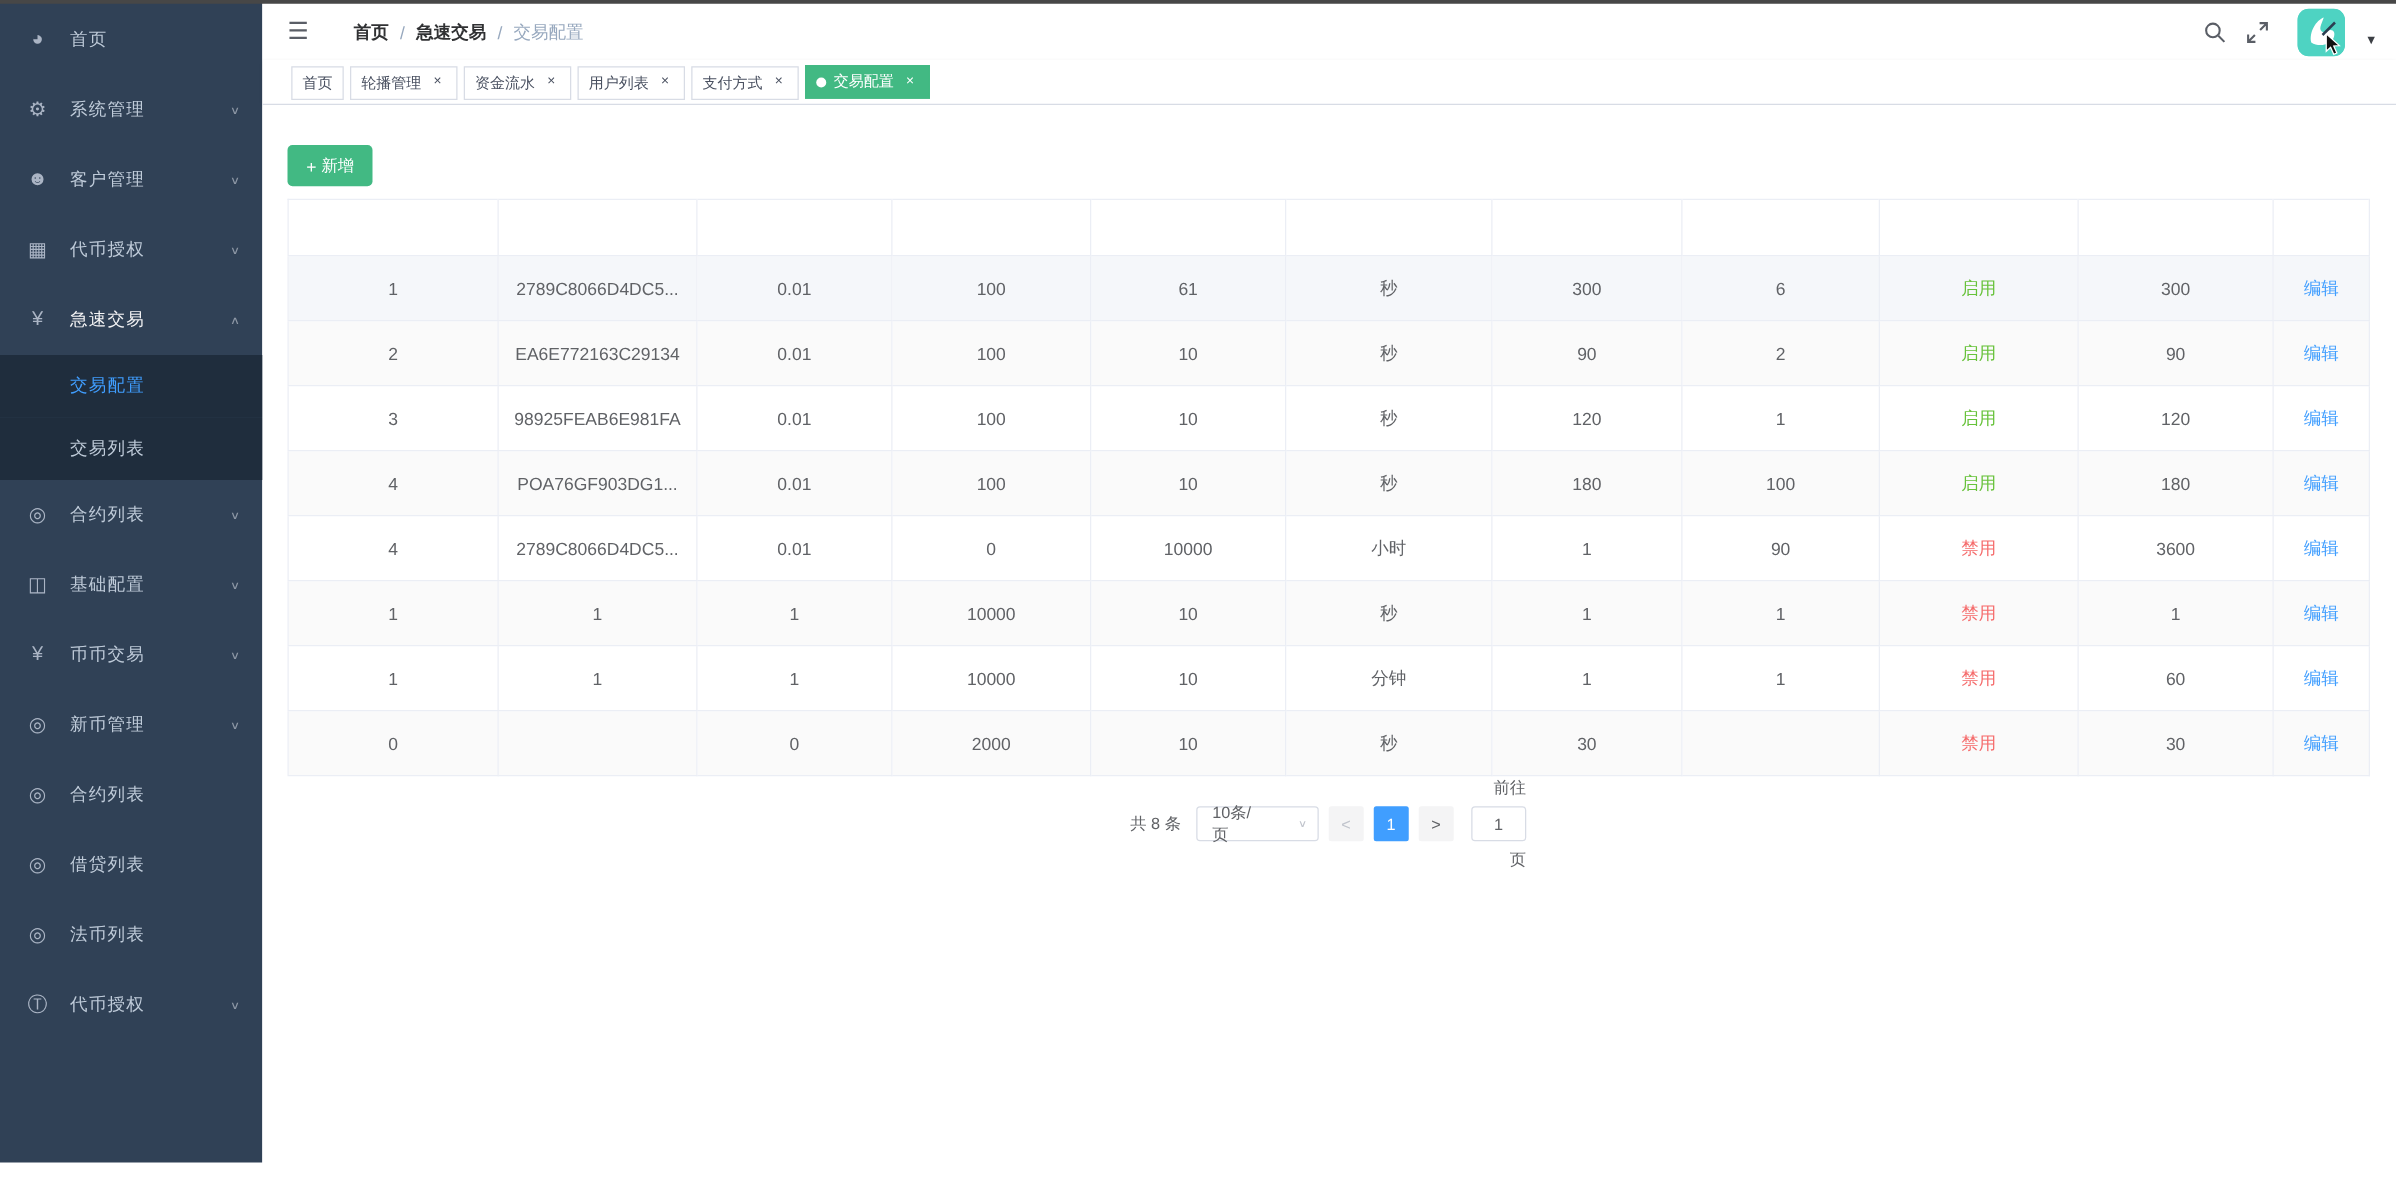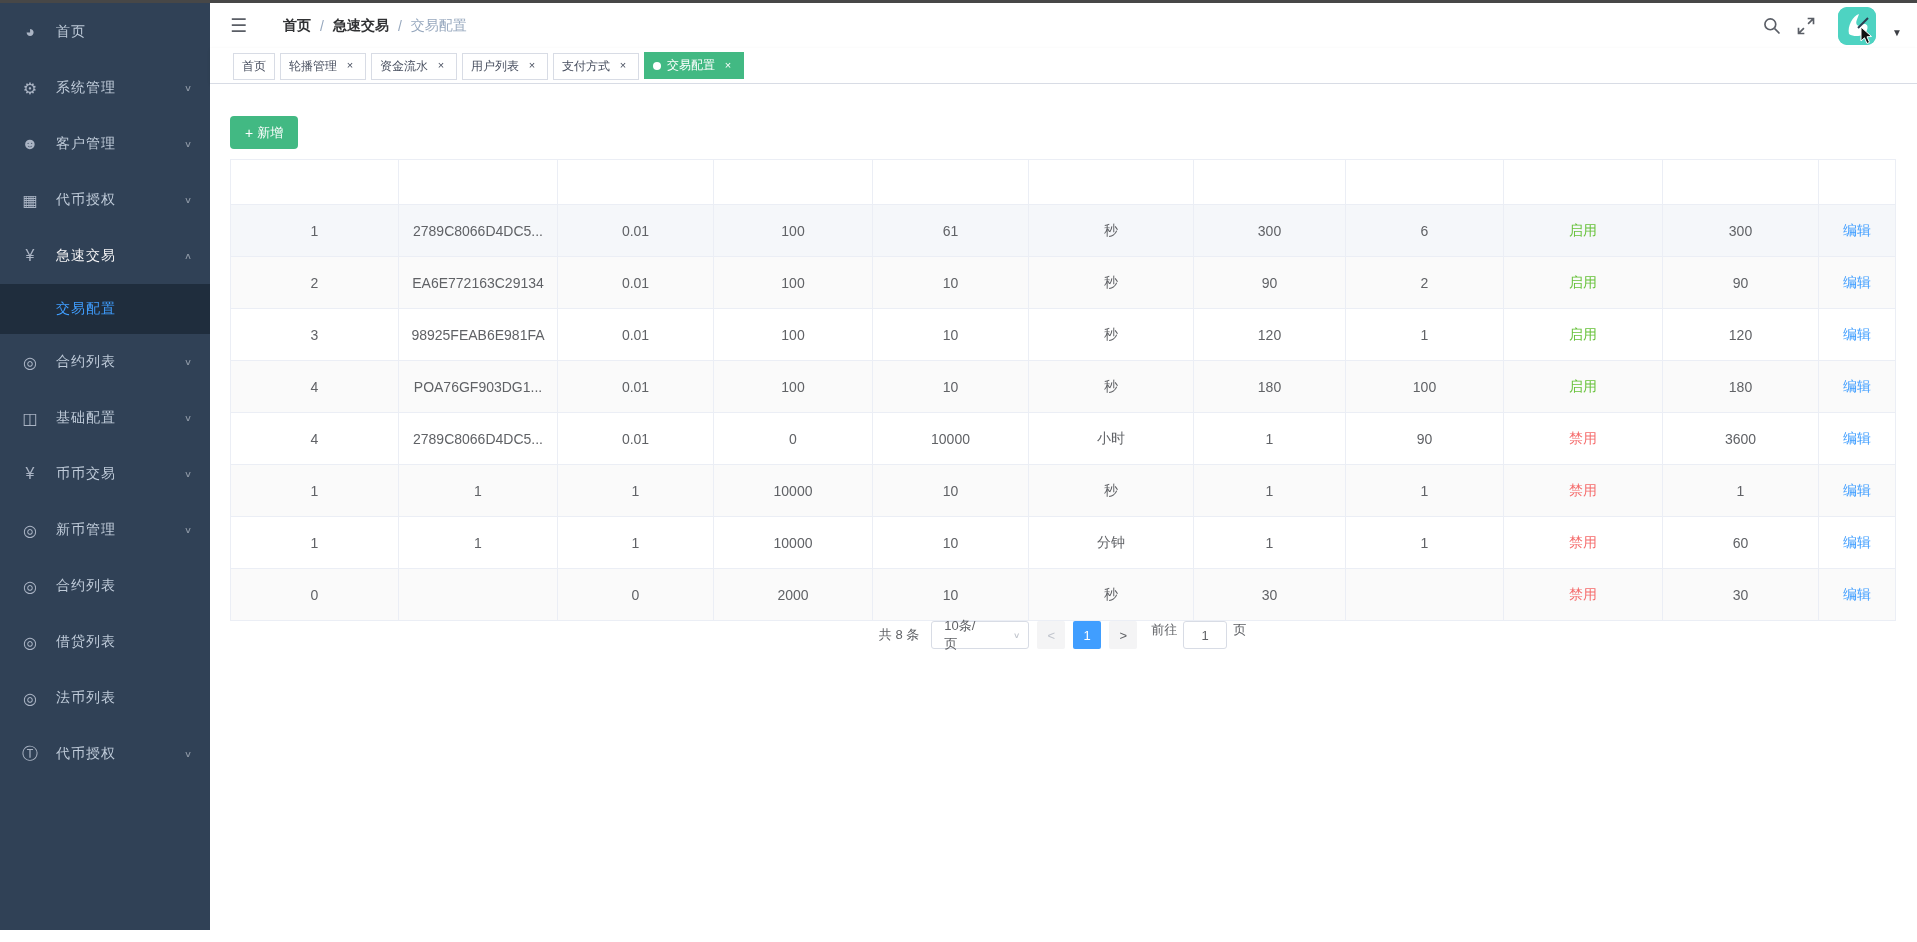--- a/index.html
+++ b/index.html
@@ -79,21 +79,21 @@
   .pg-total{margin-right:4px;}
   .pg-select{display:flex;align-items:center;justify-content:space-between;width:98px;height:28px;
     border:1px solid #d8dce5;border-radius:3px;padding:0 8px 0 12px;cursor:pointer;background:#fff;gap:36px;}
   .pg-select .sel-arrow{color:#c0c4cc;font-size:10px;transform:scaleY(.8);}
   .pg-btn{width:28px;height:28px;border-radius:2px;background:#f4f4f5;border:none;cursor:pointer;
     font-size:13px;display:flex;align-items:center;justify-content:center;font-family:inherit;}
   .pg-btn.prev{color:#c0c4cc;cursor:not-allowed;}
   .pg-btn.next{color:#606266;}
   .pg-page{width:28px;height:28px;border-radius:2px;background:var(--link-blue);color:#fff;border:none;
     font-size:13px;cursor:pointer;display:flex;align-items:center;justify-content:center;font-family:inherit;}
-  .pg-goto{display:flex;align-items:flex-start;gap:6px;margin-left:6px;}
+  .pg-goto{display:flex;align-items:flex-end;gap:6px;margin-left:6px;flex-direction:column;}
   .pg-input{width:44px;height:28px;border:1px solid #d8dce5;border-radius:3px;text-align:center;
     font-size:13px;color:var(--cell-text);font-family:inherit;}
 </style>
 </head>
 <body>
 
 <div class="top-strip"></div>
 
 <div class="app">
   <aside class="sidebar">
@@ -119,20 +119,25 @@
     <span class="mi-arrow">∨</span>
   </div>
         <div class="menu-item root open">
     <span class="mi-icon">¥</span>
     <span class="mi-label">急速交易</span>
     <span class="mi-arrow">∧</span>
   </div>
         <div class="menu-item sub active">
 
     <span class="mi-label">交易配置</span>
+    <span class="mi-arrow"></span>
+  </div>
+        <div class="menu-item sub">
+
+    <span class="mi-label">交易列表</span>
     <span class="mi-arrow"></span>
   </div>
         <div class="menu-item root">
     <span class="mi-icon">◎</span>
     <span class="mi-label">合约列表</span>
     <span class="mi-arrow">∨</span>
   </div>
         <div class="menu-item root">
     <span class="mi-icon">◫</span>
     <span class="mi-label">基础配置</span>

